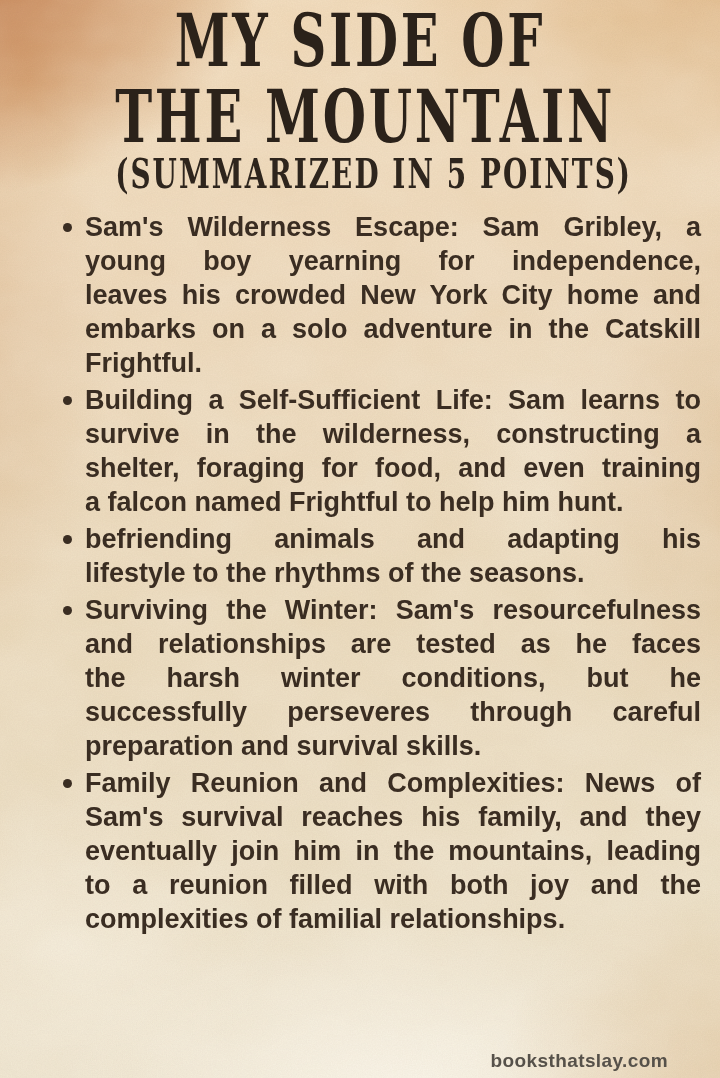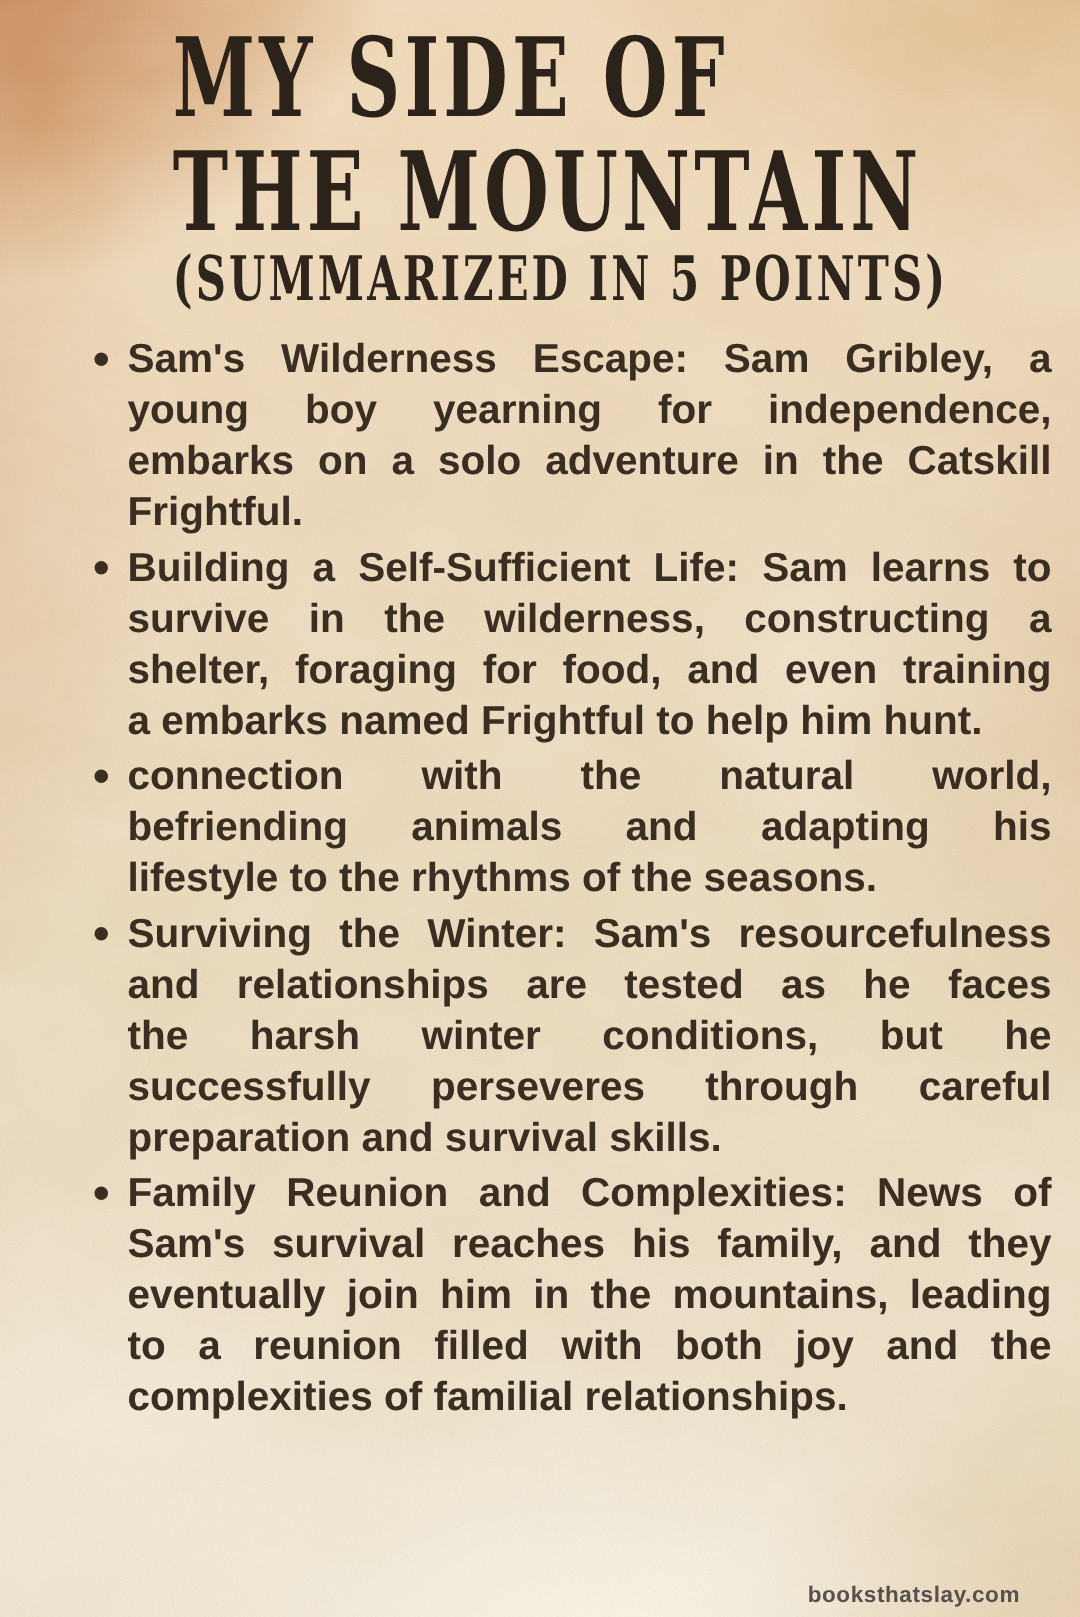--- a/index.html
+++ b/index.html
@@ -15,21 +15,21 @@
       radial-gradient(ellipse 320px 260px at 101% 99%, rgba(214,168,110,0.38), rgba(214,168,110,0) 70%),
       radial-gradient(ellipse 500px 300px at 54% 102%, rgba(252,248,238,0.85), rgba(252,248,238,0) 65%),
       radial-gradient(ellipse 280px 220px at 10% 88%, rgba(250,244,230,0.55), rgba(250,244,230,0) 70%),
       radial-gradient(ellipse 340px 240px at 88% 42%, rgba(248,240,224,0.40), rgba(248,240,224,0) 70%),
       linear-gradient(175deg, #f1d9b6 0%, #eed9ba 28%, #ebdabb 55%, #ecdfc4 80%, #efe6d0 100%);
     font-family:"Liberation Sans", sans-serif;
   }
   .grain{position:absolute;inset:0;pointer-events:none;}
   .content{position:relative;z-index:2;}
 
-  .title-wrap{padding-top:14px;text-align:left;color:#2b221a;}
+  .title-wrap{padding-top:2px;text-align:center;color:#2b221a;}
   .title-line{
     font-family:"DejaVu Serif", serif;
     font-weight:700;
     font-size:73px;
     line-height:76px;
     letter-spacing:4px;
     transform:scaleX(0.68);
     transform-origin:50% 50%;
     white-space:nowrap;
   }
@@ -65,23 +65,23 @@
     left:-22px;top:13px;
     width:9px;height:9px;
     border-radius:50%;
     background:#3a2d22;
   }
   .bline{white-space:normal;}
   .bline.just{text-align:justify;text-align-last:justify;}
 
   .footer{
     position:absolute;
-    right:40px;bottom:6px;
+    right:52px;bottom:6px;
     z-index:3;
-    font-size:15px;
+    font-size:19px;
     font-weight:700;
     letter-spacing:0.4px;
     color:#56514a;
   }
 </style>
 </head>
 <body>
 
 <div class="page">
 
@@ -105,33 +105,33 @@
       <div class="title-line">MY SIDE OF</div>
       <div class="title-line">THE MOUNTAIN</div>
       <div class="subtitle">(SUMMARIZED IN 5 POINTS)</div>
     </div>
 
     <ul class="summary-list">
         <li>
           <span class="dot"></span>
           <div class="bline just">Sam's Wilderness Escape: Sam Gribley, a</div>
           <div class="bline just">young boy yearning for independence,</div>
+          <div class="bline just">leaves his crowded New York City home and</div>
           <div class="bline just">embarks on a solo adventure in the Catskill</div>
           <div class="bline">Frightful.</div>
         </li>
         <li>
           <span class="dot"></span>
           <div class="bline just">Building a Self-Sufficient Life: Sam learns to</div>
           <div class="bline just">survive in the wilderness, constructing a</div>
           <div class="bline just">shelter, foraging for food, and even training</div>
-          <div class="bline">a embarks named Frightful to help him hunt.</div>
+          <div class="bline">a falcon named Frightful to help him hunt.</div>
         </li>
         <li>
           <span class="dot"></span>
-          <div class="bline just">connection with the natural world,</div>
           <div class="bline just">befriending animals and adapting his</div>
           <div class="bline">lifestyle to the rhythms of the seasons.</div>
         </li>
         <li>
           <span class="dot"></span>
           <div class="bline just">Surviving the Winter: Sam's resourcefulness</div>
           <div class="bline just">and relationships are tested as he faces</div>
           <div class="bline just">the harsh winter conditions, but he</div>
           <div class="bline just">successfully perseveres through careful</div>
           <div class="bline">preparation and survival skills.</div>

